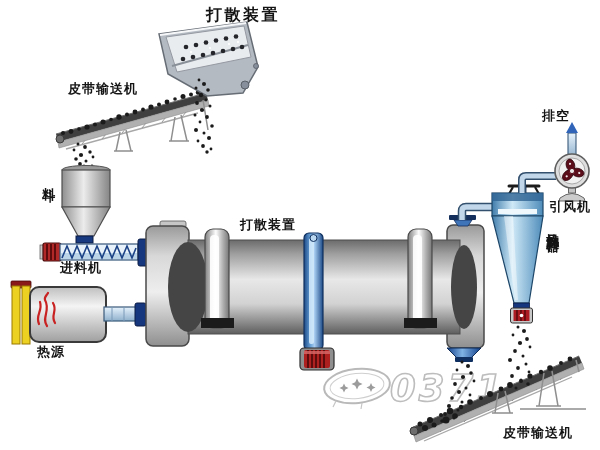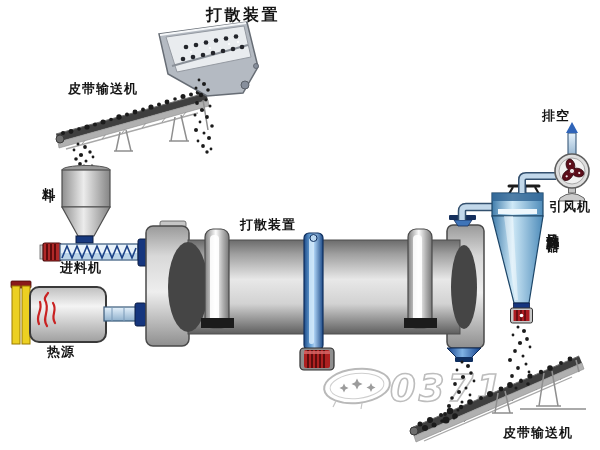--- a/index.html
+++ b/index.html
@@ -366,20 +366,20 @@
         <circle cx="434" cy="425" r="2.5"></circle>
     <circle cx="446" cy="420" r="3.5"></circle>
         <circle cx="455" cy="416" r="2.8"></circle>
   </g>
 </svg>
 
 <div class="lbl big" style="left:206px; top:6px;">打散装置</div>
 <div class="lbl" style="left:68px;  top:82px;">皮带输送机</div>
 <div class="lbl vert" style="left:41px; top:177px;">料斗</div>
 <div class="lbl" style="left:60px;  top:261px;">进料机</div>
-<div class="lbl" style="left:47px;  top:345px;font-family:Liberation Serif, serif;">热源</div>
+<div class="lbl" style="left:37px;  top:345px;font-family:Liberation Serif, serif;">热源</div>
 <div class="lbl" style="left:240px; top:218px;">打散装置</div>
 <div class="lbl" style="left:542px; top:109px; font-size:13px;">排空</div>
 <div class="lbl" style="left:549px; top:200px;">引风机</div>
 <div class="lbl vert" style="left:545px; top:222px;">旋风卸料器</div>
 <div class="lbl" style="left:503px; top:426px;">皮带输送机</div>
 
 </div>
 
 </body></html>

